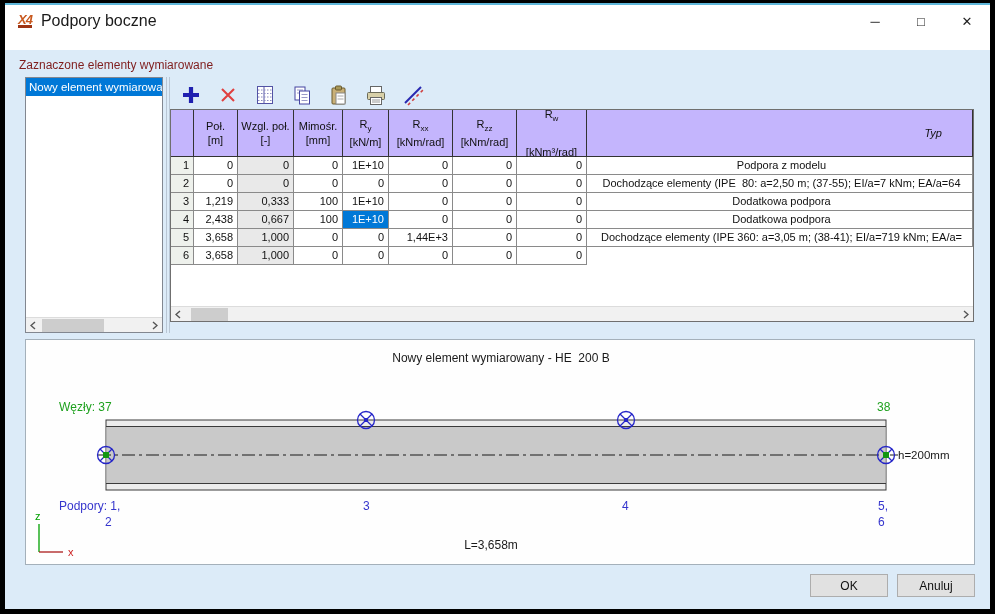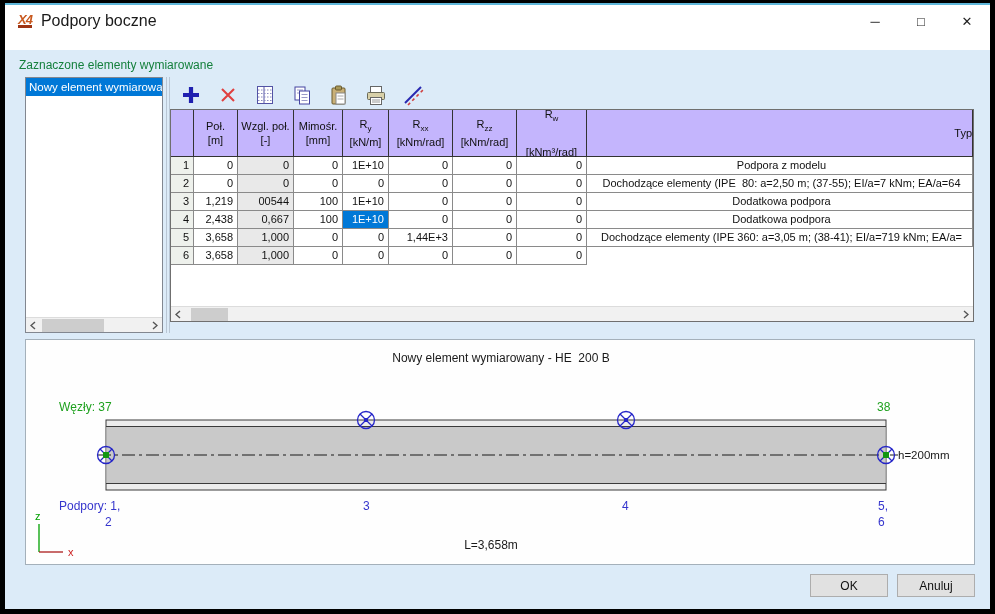--- a/index.html
+++ b/index.html
@@ -10,21 +10,21 @@
   
   .titlebar { position:absolute; left:0; top:0; right:0; height:45px; background:#ffffff; }
   .tb-row { display:flex; align-items:center; height:32px; padding-left:13px; }
   .app-icon { font-weight:bold; font-style:italic; font-size:13px; color:#c8581e;
               border-bottom:3px solid #9e3413; line-height:11px; margin-right:9px; letter-spacing:-1px; }
   .win-title { font-size:16px; color:#1a1a1a; }
   .win-controls { margin-left:auto; display:flex; }
   .win-btn { width:46px; height:30px; display:flex; align-items:center; justify-content:center;
              font-size:13px; color:#222; cursor:default; }
   
-  .section-label { position:absolute; left:14px; top:53px; font-size:12px; color:#15803d; }
+  .section-label { position:absolute; left:14px; top:53px; font-size:12px; color:#7f1d1d; }
   
   .listbox { position:absolute; left:20px; top:72px; width:138px; height:256px;
              background:#fff; border:1px solid #828790; overflow:hidden; }
   .list-item { height:18px; line-height:18px; font-size:11.5px; padding-left:3px;
                white-space:nowrap; overflow:hidden; }
   .list-item.selected { background:#0078d7; color:#fff; }
   .splitter { position:absolute; left:161px; top:72px; width:4px; height:256px;
               border-left:1px solid #b9c6d4; border-right:1px solid #b9c6d4; }
   
   .hscroll { position:absolute; left:0; right:0; bottom:0; height:15px; background:#f1f1f1;
@@ -47,21 +47,21 @@
   .tr { display:flex; height:18px; }
   .td { font-size:11px; color:#111; border-right:1px solid #8a8a8a; border-bottom:1px solid #8a8a8a;
         line-height:17px; overflow:hidden; }
   .td.num { background:#eef1ec; text-align:right; padding-right:4px; }
   .td.val { text-align:right; padding-right:4px; background:#fff; }
   .td.val.ro { background:#e9e9e9; }
   .td.val.sel { background:#0078d7; color:#fff; }
   .td.typ { text-align:center; padding-left:4px; white-space:pre; background:#fff; }
   .c0{width:23px;} .c1{width:44px;} .c2{width:56px;} .c3{width:49px;} .c4{width:46px;}
   .c5{width:64px;} .c6{width:64px;} .c7{width:70px;gap:20px;} .c8{width:386px;}
-  .th.c8 { align-items:flex-end; justify-content:center; }
+  .th.c8 { align-items:flex-end; padding-right:30px; justify-content:center;font-style:italic; }
   
   .diagram { position:absolute; left:20px; top:334px; width:950px; height:226px;
              background:#fefefe; border:1px solid #a4b0ba; }
   .diagram svg text { white-space:pre; }
   
   .btn { position:absolute; top:569px; width:78px; height:23px; background:#e1e1e1;
          border:1px solid #adadad; font-size:12px; color:#111; font-family:"Liberation Sans",sans-serif; }
   .btn.ok { left:805px; } .btn.cancel { left:892px; }
 </style>
 </head>
@@ -225,21 +225,21 @@
           <div class="td c3 val">0</div>
           <div class="td c4 val">0</div>
           <div class="td c5 val">0</div>
           <div class="td c6 val">0</div>
           <div class="td c7 val">0</div>
           <div class="td c8 typ">Dochodzące elementy (IPE  80: a=2,50 m; (37-55); EI/a=7 kNm; EA/a=64</div>
         </div>
         <div class="tr">
           <div class="td c0 num">3</div>
           <div class="td c1 val">1,219</div>
-          <div class="td c2 val ro">00544</div>
+          <div class="td c2 val ro">0,333</div>
           <div class="td c3 val">100</div>
           <div class="td c4 val">1E+10</div>
           <div class="td c5 val">0</div>
           <div class="td c6 val">0</div>
           <div class="td c7 val">0</div>
           <div class="td c8 typ">Dodatkowa podpora</div>
         </div>
         <div class="tr">
           <div class="td c0 num">4</div>
           <div class="td c1 val">2,438</div>

